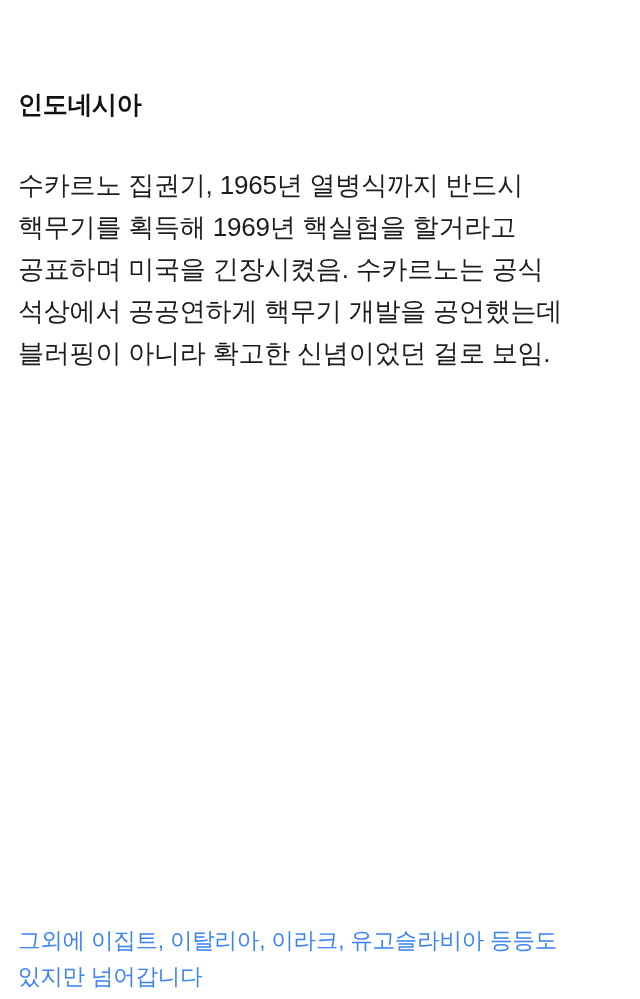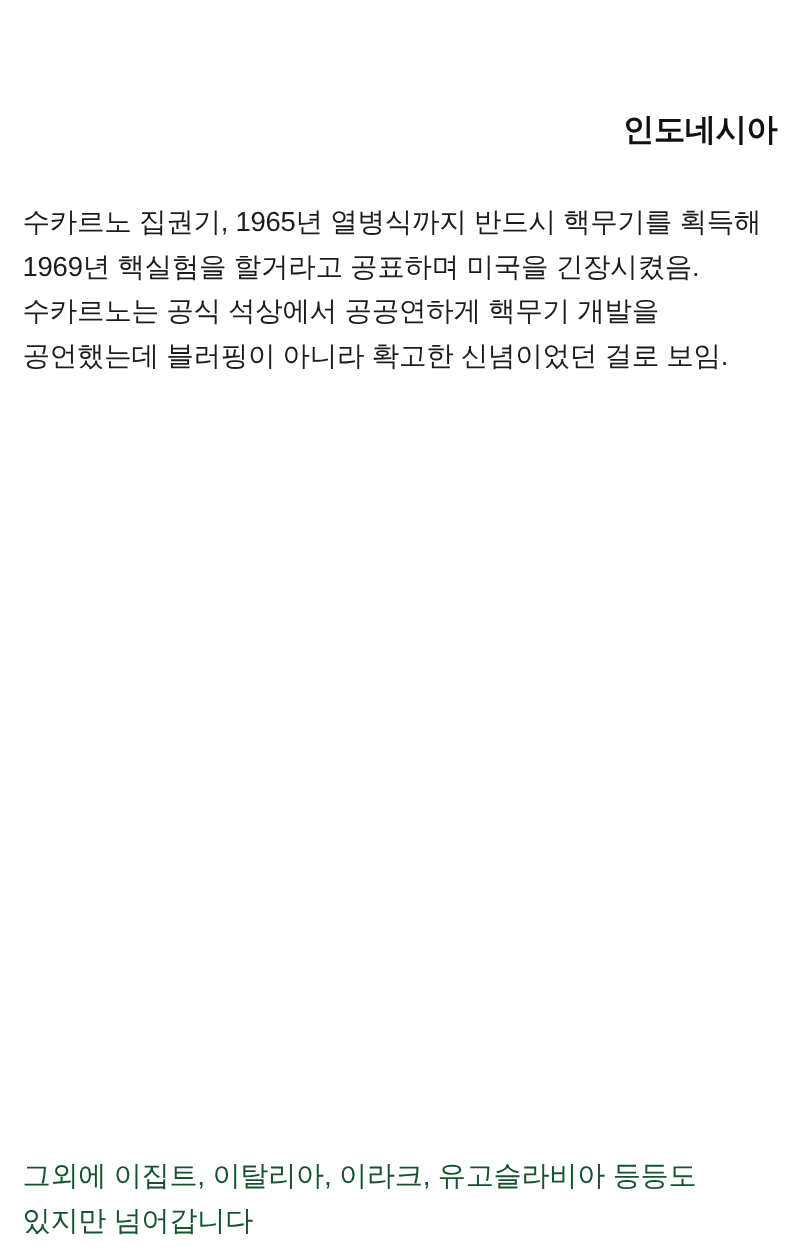--- a/index.html
+++ b/index.html
@@ -26,43 +26,42 @@
   .heading {
     position: absolute;
     top: 72px;
     left: 18px;
     right: 18px;
     font-size: 25px;
     font-weight: 700;
     letter-spacing: -0.3px;
     color: #111111;
     line-height: 1.25;
-    text-align: right;
   }
   .body-block {
     position: absolute;
     left: 18px;
     right: 18px;
-    font-size: 22px;
+    font-size: 26px;
     line-height: 1.62;
     color: #1c1c1c;
     letter-spacing: -0.2px;
     word-break: keep-all;
     white-space: pre-wrap;
   }
   .para-1 { top: 138px; }
   .para-2 { top: 340px; }
   .footer-note {
     position: absolute;
     left: 18px;
     right: 18px;
     top: 900px;
     font-size: 22.5px;
     line-height: 1.62;
-    color: #14532d;
+    color: #3b82f6;
     letter-spacing: -0.2px;
     white-space: pre-wrap;
     word-break: keep-all;
   }
 </style>
 </head>
 <body>
 
 <div class="page">
 

